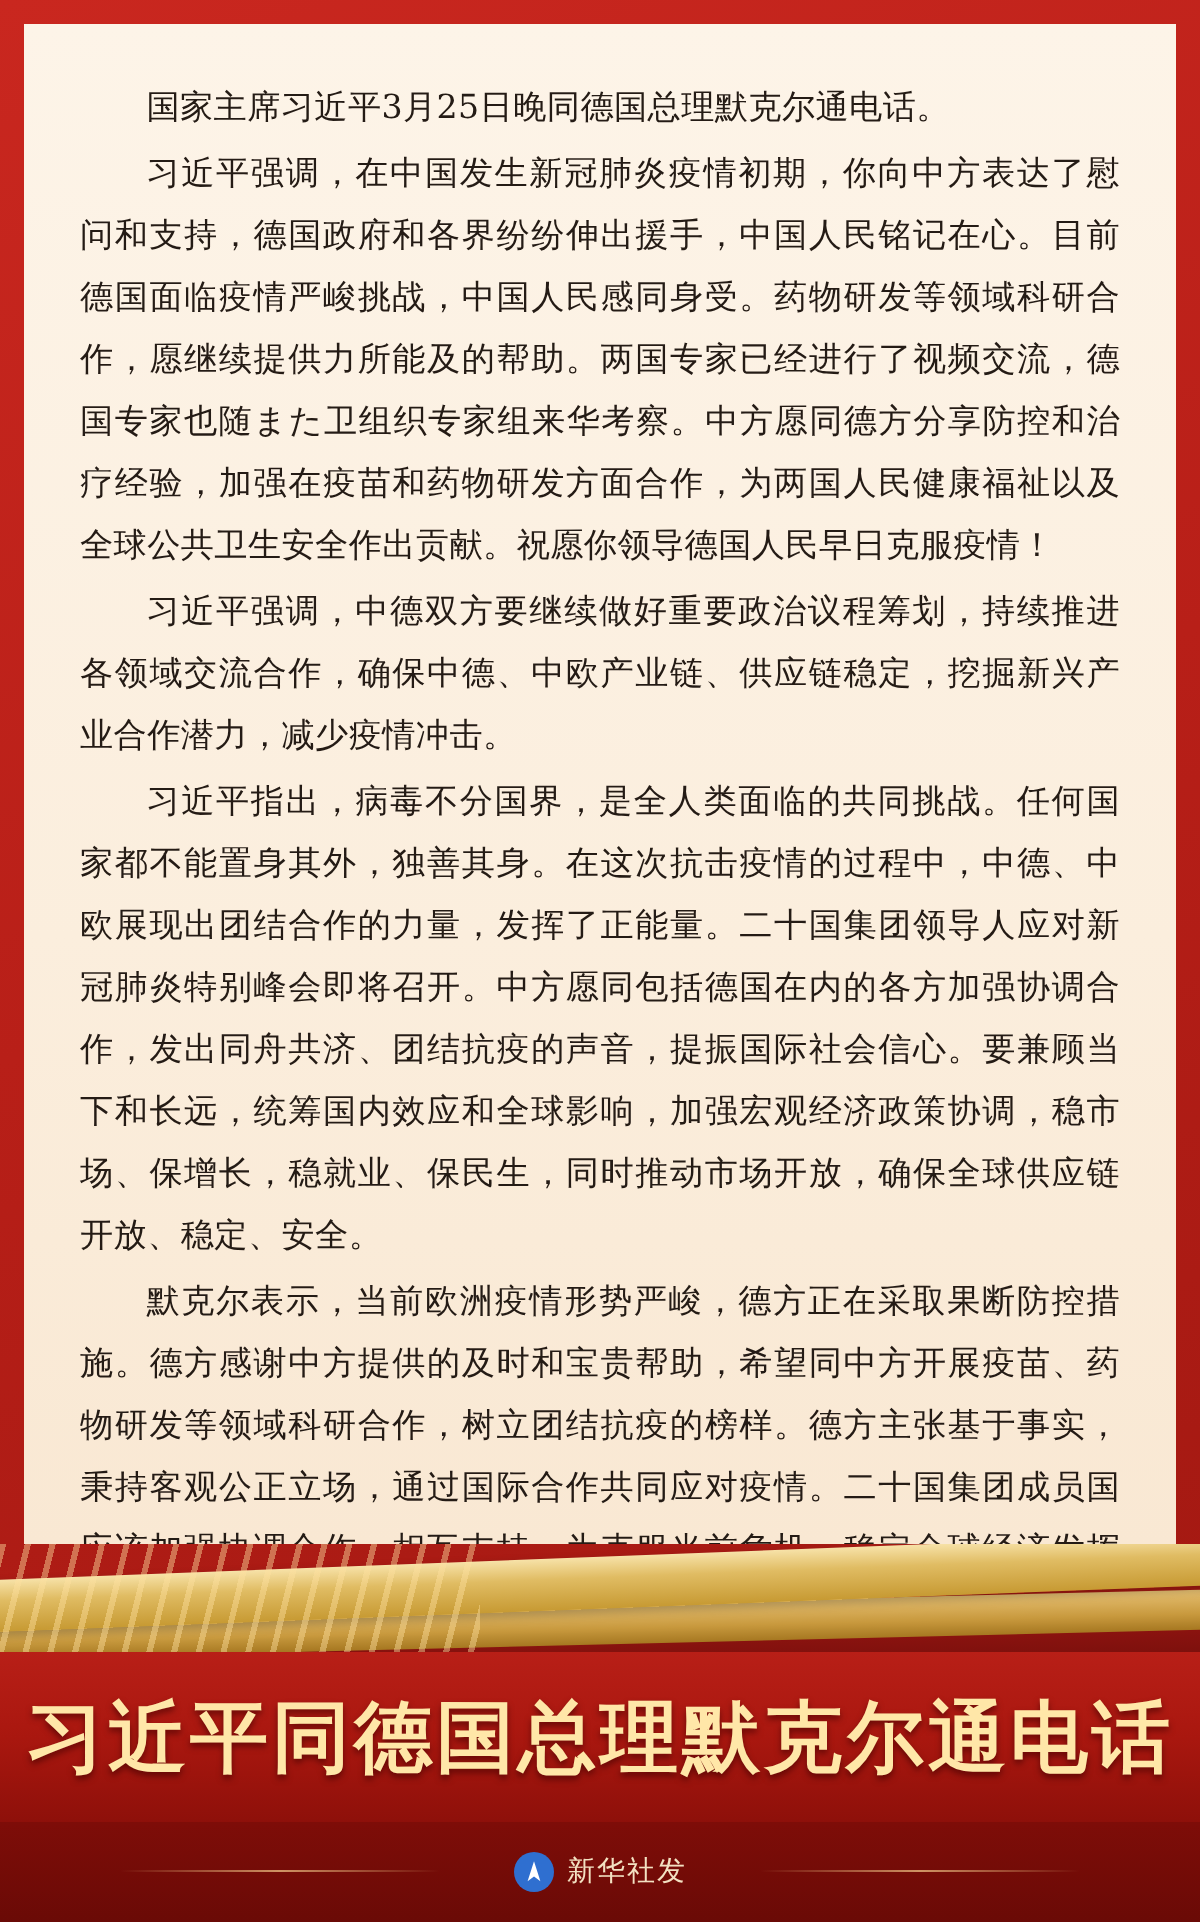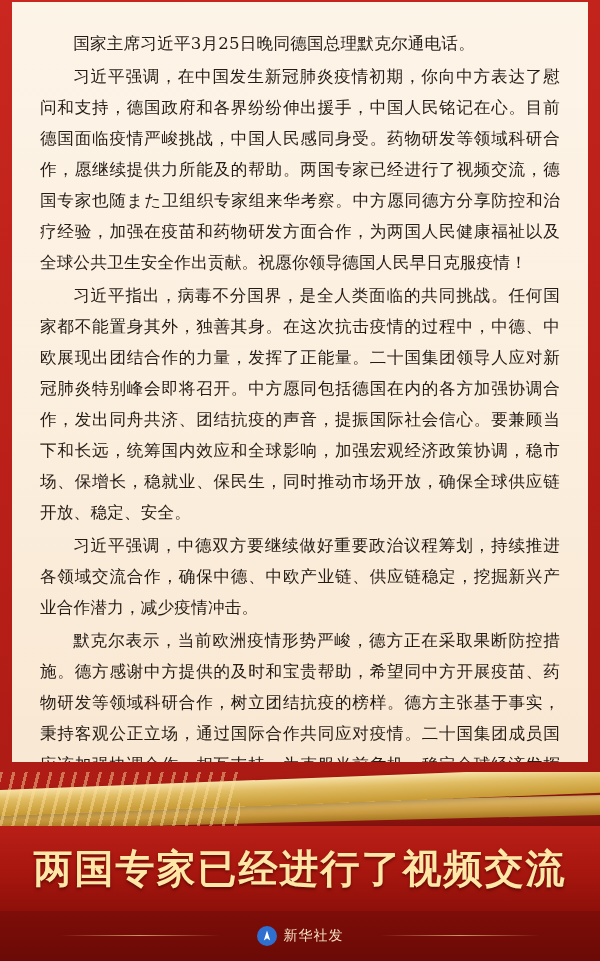--- a/index.html
+++ b/index.html
@@ -27,21 +27,21 @@
   .frame-outer {
     position: absolute;
     inset: 0;
     background: linear-gradient(160deg, #c9271f 0%, #b81f18 45%, #9e1710 100%);
   }
 
   
   .article-panel {
     position: absolute;
     left: 12px;
-    top: 2px;
+    top: 12px;
     width: 576px;
     height: 760px;
     background: linear-gradient(180deg, #fdf4e8 0%, #fbeedd 60%, #f9e8d3 100%);
     box-sizing: border-box;
     padding: 26px 28px 18px 28px;
     overflow: hidden;
   }
 
   .article-body {
     color: #241b15;
@@ -184,35 +184,35 @@
 </head>
 <body>
 
 <div class="poster">
   <div class="frame-outer"></div>
 
   <div class="article-panel">
     <div class="article-body">
       <p class="first">国家主席习近平3月25日晚同德国总理默克尔通电话。</p>
       <p>习近平强调，在中国发生新冠肺炎疫情初期，你向中方表达了慰问和支持，德国政府和各界纷纷伸出援手，中国人民铭记在心。目前德国面临疫情严峻挑战，中国人民感同身受。药物研发等领域科研合作，愿继续提供力所能及的帮助。两国专家已经进行了视频交流，德国专家也随また卫组织专家组来华考察。中方愿同德方分享防控和治疗经验，加强在疫苗和药物研发方面合作，为两国人民健康福祉以及全球公共卫生安全作出贡献。祝愿你领导德国人民早日克服疫情！</p>
+      <p>习近平强调，中德双方要继续做好重要政治议程筹划，持续推进各领域交流合作，确保中德、中欧产业链、供应链稳定，挖掘新兴产业合作潜力，减少疫情冲击。</p>
       <p>习近平指出，病毒不分国界，是全人类面临的共同挑战。任何国家都不能置身其外，独善其身。在这次抗击疫情的过程中，中德、中欧展现出团结合作的力量，发挥了正能量。二十国集团领导人应对新冠肺炎特别峰会即将召开。中方愿同包括德国在内的各方加强协调合作，发出同舟共济、团结抗疫的声音，提振国际社会信心。要兼顾当下和长远，统筹国内效应和全球影响，加强宏观经济政策协调，稳市场、保增长，稳就业、保民生，同时推动市场开放，确保全球供应链开放、稳定、安全。</p>
-      <p>习近平强调，中德双方要继续做好重要政治议程筹划，持续推进各领域交流合作，确保中德、中欧产业链、供应链稳定，挖掘新兴产业合作潜力，减少疫情冲击。</p>
       <p>默克尔表示，当前欧洲疫情形势严峻，德方正在采取果断防控措施。德方感谢中方提供的及时和宝贵帮助，希望同中方开展疫苗、药物研发等领域科研合作，树立团结抗疫的榜样。德方主张基于事实，秉持客观公正立场，通过国际合作共同应对疫情。二十国集团成员国应该加强协调合作，相互支持，为克服当前危机、稳定全球经济发挥引领作用。德方期待疫情过后同中方继续推进德中、欧中重要交往合作。</p>
     </div>
   </div>
 
   <div class="ribbon">
     <div class="dark-a"></div>
     <div class="gold-b"></div>
     <div class="gold-a"></div>
     <div class="fan"></div>
   </div>
 
   <div class="headline-band">
-    <div class="headline">两国专家已经进行了视频交流</div>
+    <div class="headline">习近平同德国总理默克尔通电话</div>
   </div>
 
   <div class="bottom-bar">
     <div class="rule left"></div>
     <div class="rule right"></div>
     <div class="credit">
       <span class="logo-dot">
         <svg width="14" height="14" viewBox="0 0 14 14" aria-hidden="true">
           <path d="M7 1.6 L10.2 11.6 L7 9.2 L3.8 11.6 Z" fill="#ffffff"></path>
         </svg>

